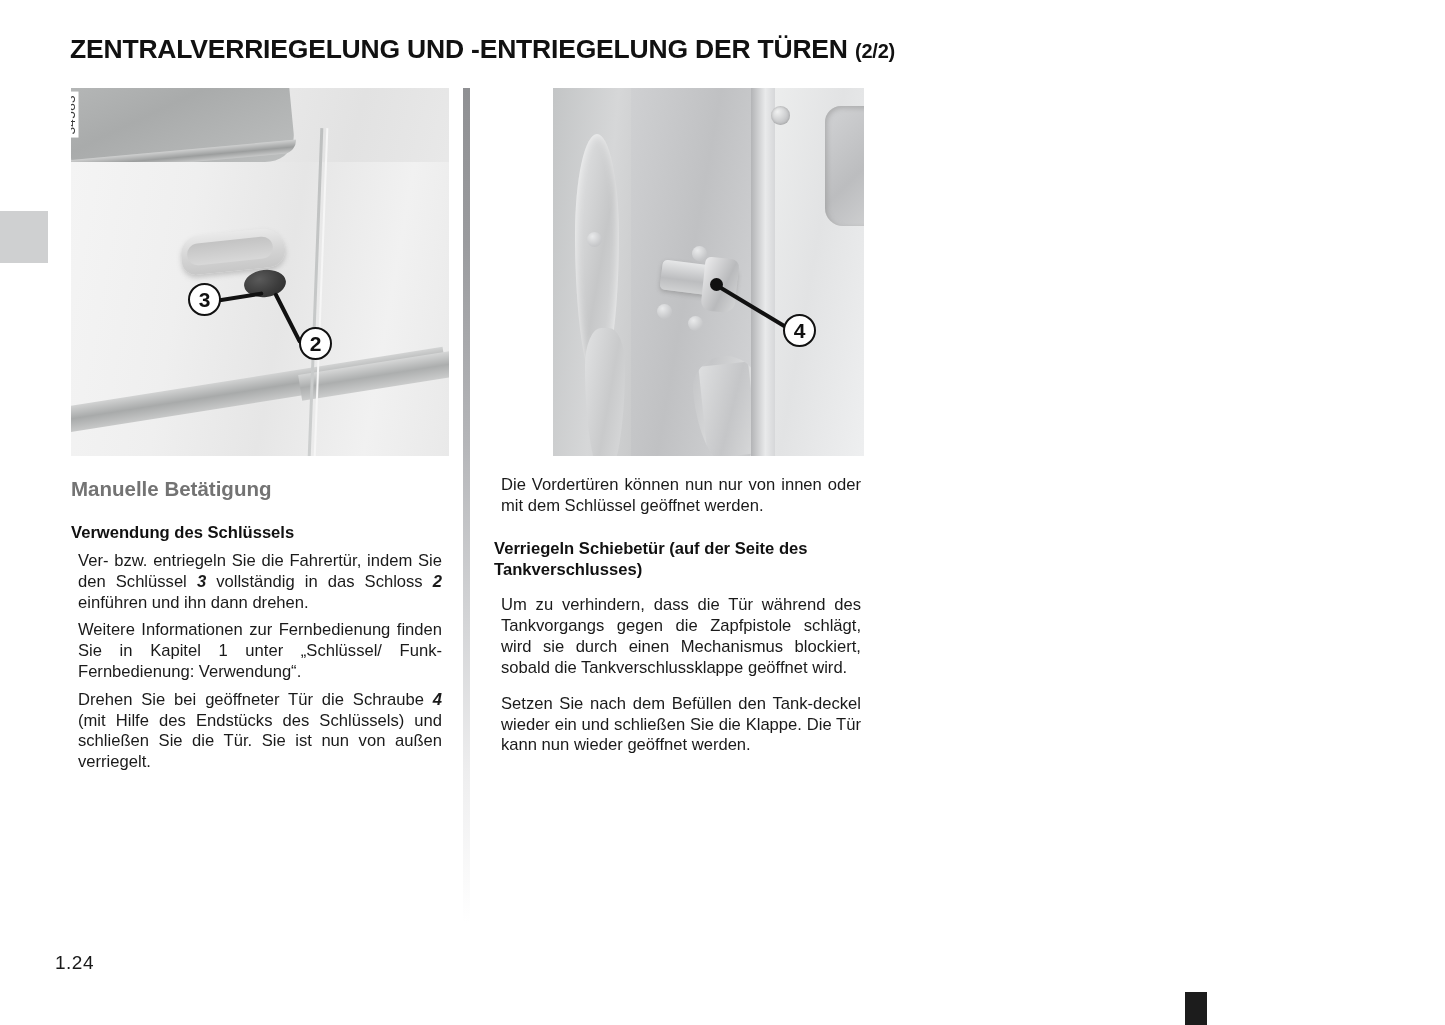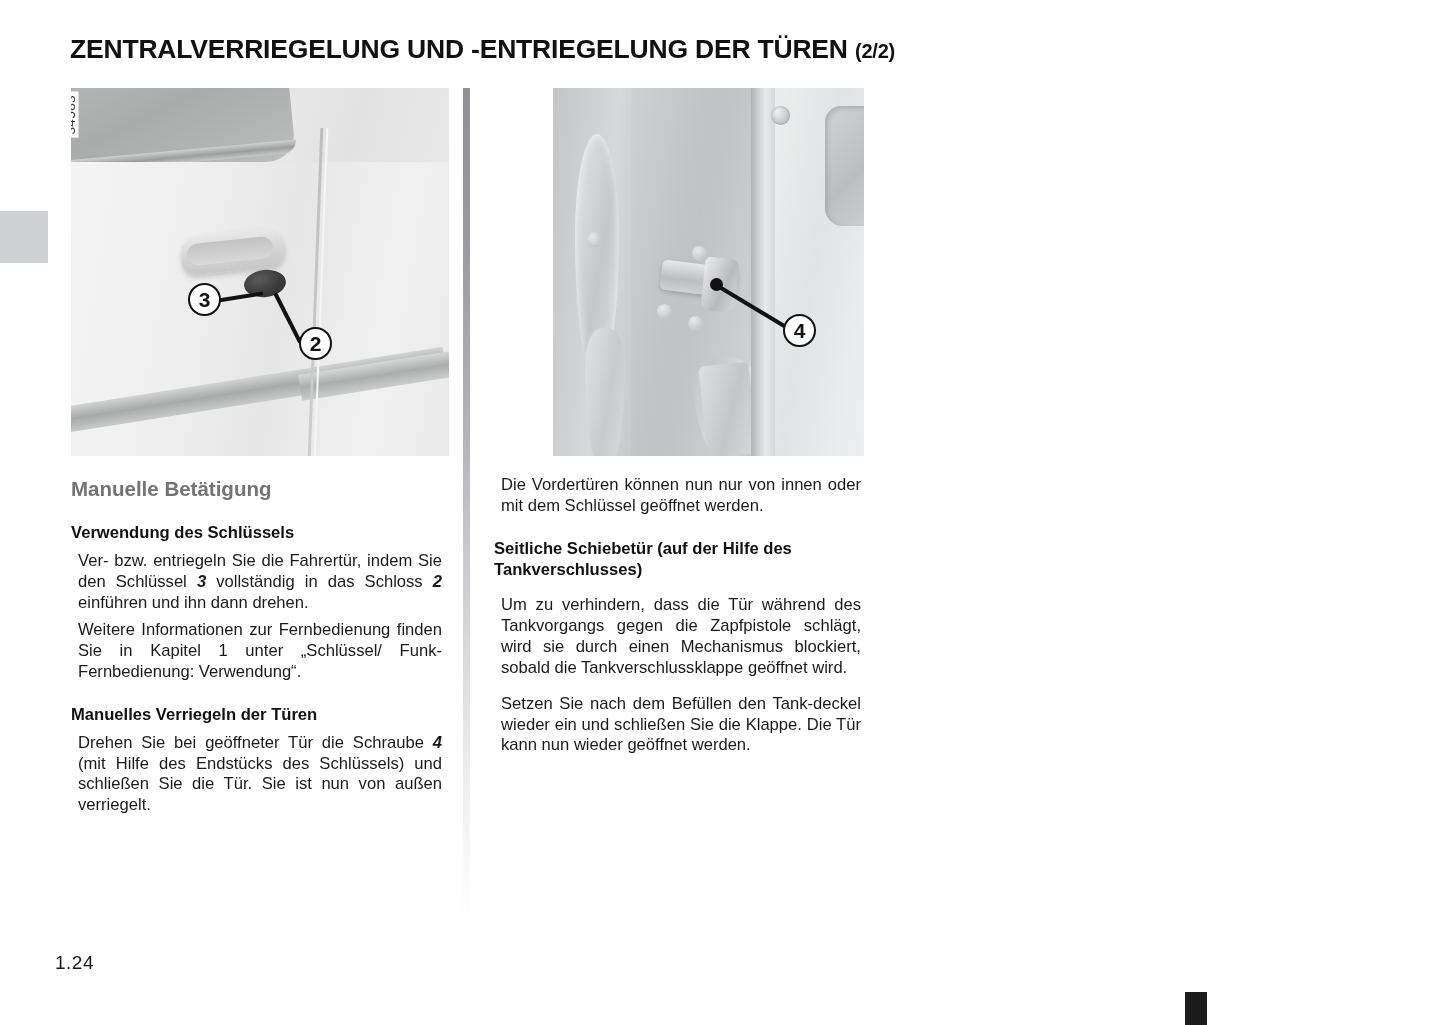--- a/index.html
+++ b/index.html
@@ -397,21 +397,20 @@
         <span>2</span>
       </div>
     </div>
 
     <h2 class="section-title">Manuelle Betätigung</h2>
 
     <h3 class="sub">Verwendung des Schlüssels</h3>
     <p class="body">Ver- bzw. entriegeln Sie die Fahrertür, indem Sie den Schlüssel <i>3</i> vollständig in das Schloss <i>2</i> einführen und ihn dann drehen.</p>
     <p class="body">Weitere Informationen zur Fernbedienung finden Sie in Kapitel 1 unter „Schlüssel/ Funk-Fernbedienung: Verwendung“.</p>
 
-    <h3 class="sub">Manuelles Verriegeln der Türen</h3>
     <p class="body">Drehen Sie bei geöffneter Tür die Schraube <i>4</i> (mit Hilfe des Endstücks des Schlüssels) und schließen Sie die Tür. Sie ist nun von außen verriegelt.</p>
   </div>
 
   <div class="col col-right">
 
     <div class="figure fig-right">
 
       <div class="photo">
         <div class="ph-r-bg"></div>
         <div class="ph-r-panelA"></div>
@@ -433,20 +432,20 @@
 
       <div class="leader-dot" style="left:157px; top:190px;"></div>
       <div class="leader" style="left:163px; top:195px; width:84px; transform:rotate(31deg);"></div>
       <div class="callout" style="left:230px; top:226px;">
         <span>4</span>
       </div>
     </div>
 
     <p class="body lead">Die Vordertüren können nun nur von innen oder mit dem Schlüssel geöffnet werden.</p>
 
-    <h3 class="sub">Seitliche Schiebetür (auf der Hilfe des Tankverschlusses)</h3>
+    <h3 class="sub">Verriegeln Schiebetür (auf der Seite des Tankverschlusses)</h3>
     <p class="body spaced">Um zu verhindern, dass die Tür während des Tankvorgangs gegen die Zapfpistole schlägt, wird sie durch einen Mechanismus blockiert, sobald die Tankverschlussklappe geöffnet wird.</p>
     <p class="body spaced">Setzen Sie nach dem Befüllen den Tank-deckel wieder ein und schließen Sie die Klappe. Die Tür kann nun wieder geöffnet werden.</p>
   </div>
 
   <div class="folio">1.24</div>
 
 </div>
 
 </body></html>

